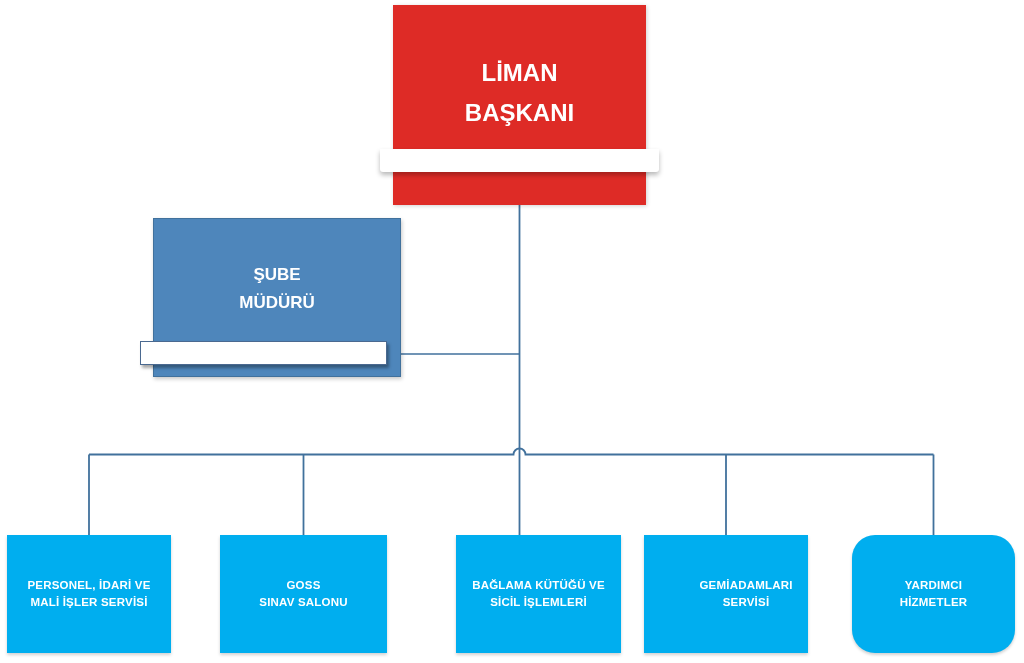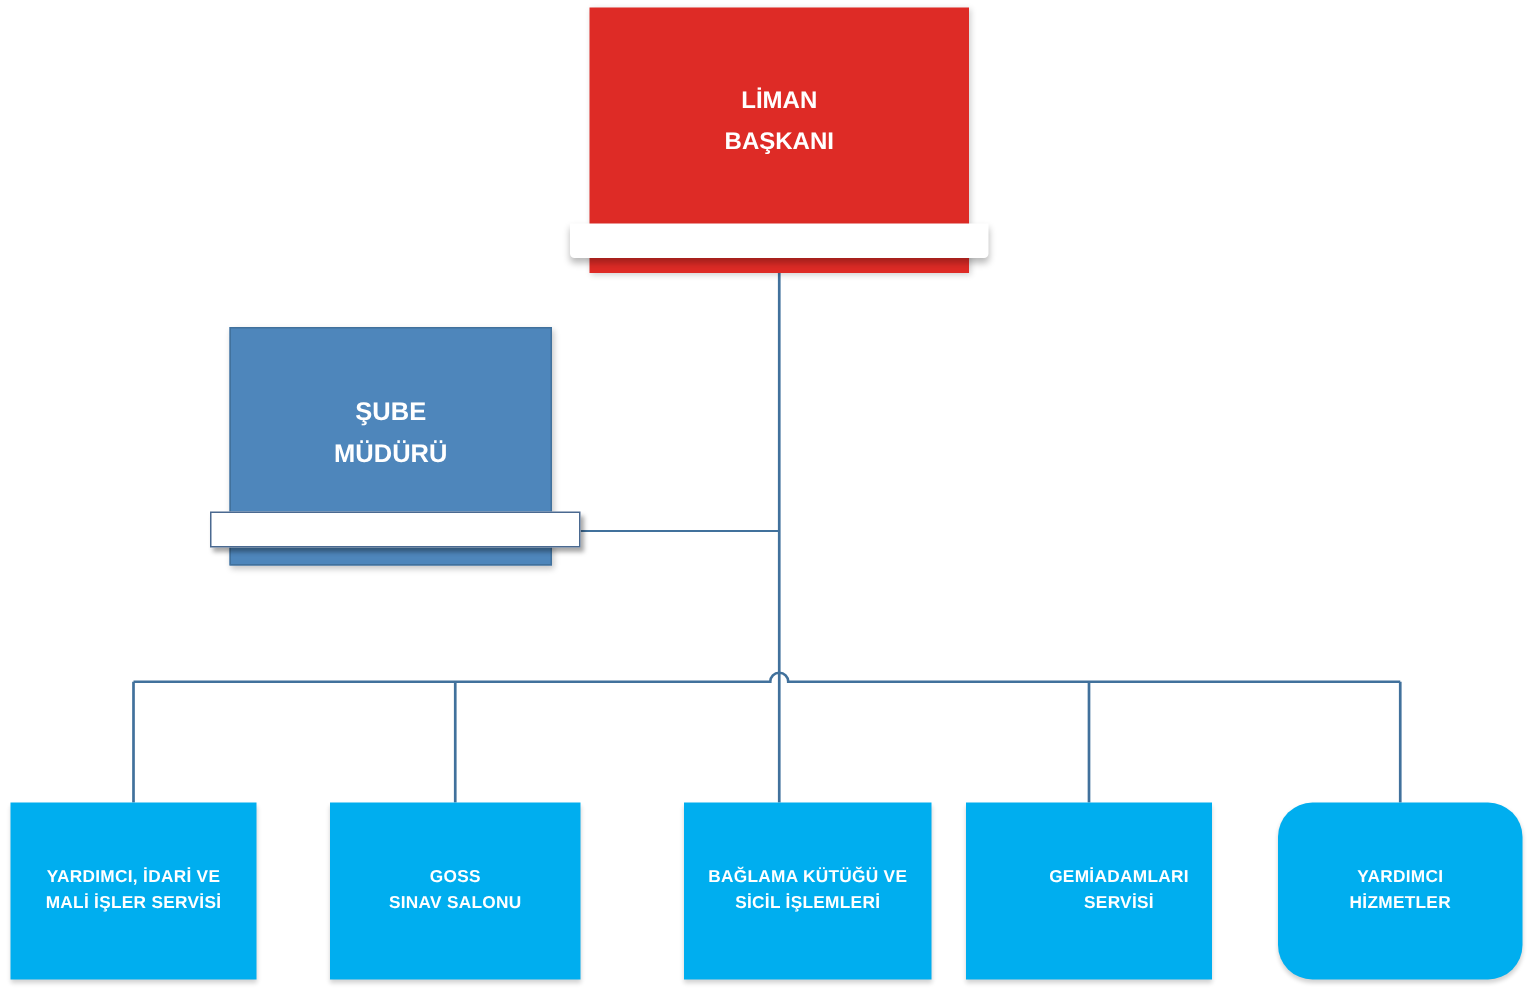--- a/index.html
+++ b/index.html
@@ -21,30 +21,30 @@
     align-items: center;
     justify-content: center;
     text-align: center;
     color: var(--text, #ffffff);
     font-weight: bold;
     white-space: pre-line;
     box-sizing: border-box;
   }
   .node-root {
     left: 393px; top: 5px;
-    width: 253px; height: 177px;
+    width: 253px; height: 200px;
     background: var(--red, #de2b26);
-    font-size: 16px;
+    font-size: 24px;
     line-height: 1.65;
     padding-bottom: 24px;
     box-shadow: 1px 1px 4px rgba(0,0,0,0.18);
   }
   .node-manager {
     left: 153px; top: 218px;
-    width: 215px; height: 159px;
+    width: 248px; height: 159px;
     background: var(--blue, #4e86bb);
     border: 1px solid #41719c;
     font-size: 17px;
     line-height: 1.6;
     padding-bottom: 18px;
     box-shadow: 1px 2px 4px rgba(0,0,0,0.22);
   }
   .node-service {
     top: 535px;
     height: 118px;
@@ -103,21 +103,21 @@
   </svg>
 
   <div class="node node-root">LİMAN
 BAŞKANI</div>
   <div class="banner banner-root"></div>
 
   <div class="node node-manager">ŞUBE
 MÜDÜRÜ</div>
   <div class="banner banner-manager"></div>
 
-  <div class="node node-service svc-1">YARDIMCI, İDARİ VE
+  <div class="node node-service svc-1">PERSONEL, İDARİ VE
 MALİ İŞLER SERVİSİ</div>
   <div class="node node-service svc-2">GOSS
 SINAV SALONU</div>
   <div class="node node-service svc-3">BAĞLAMA KÜTÜĞÜ VE
 SİCİL İŞLEMLERİ</div>
   <div class="node node-service svc-4">GEMİADAMLARI
 SERVİSİ</div>
   <div class="node node-service svc-5">YARDIMCI
 HİZMETLER</div>
 

